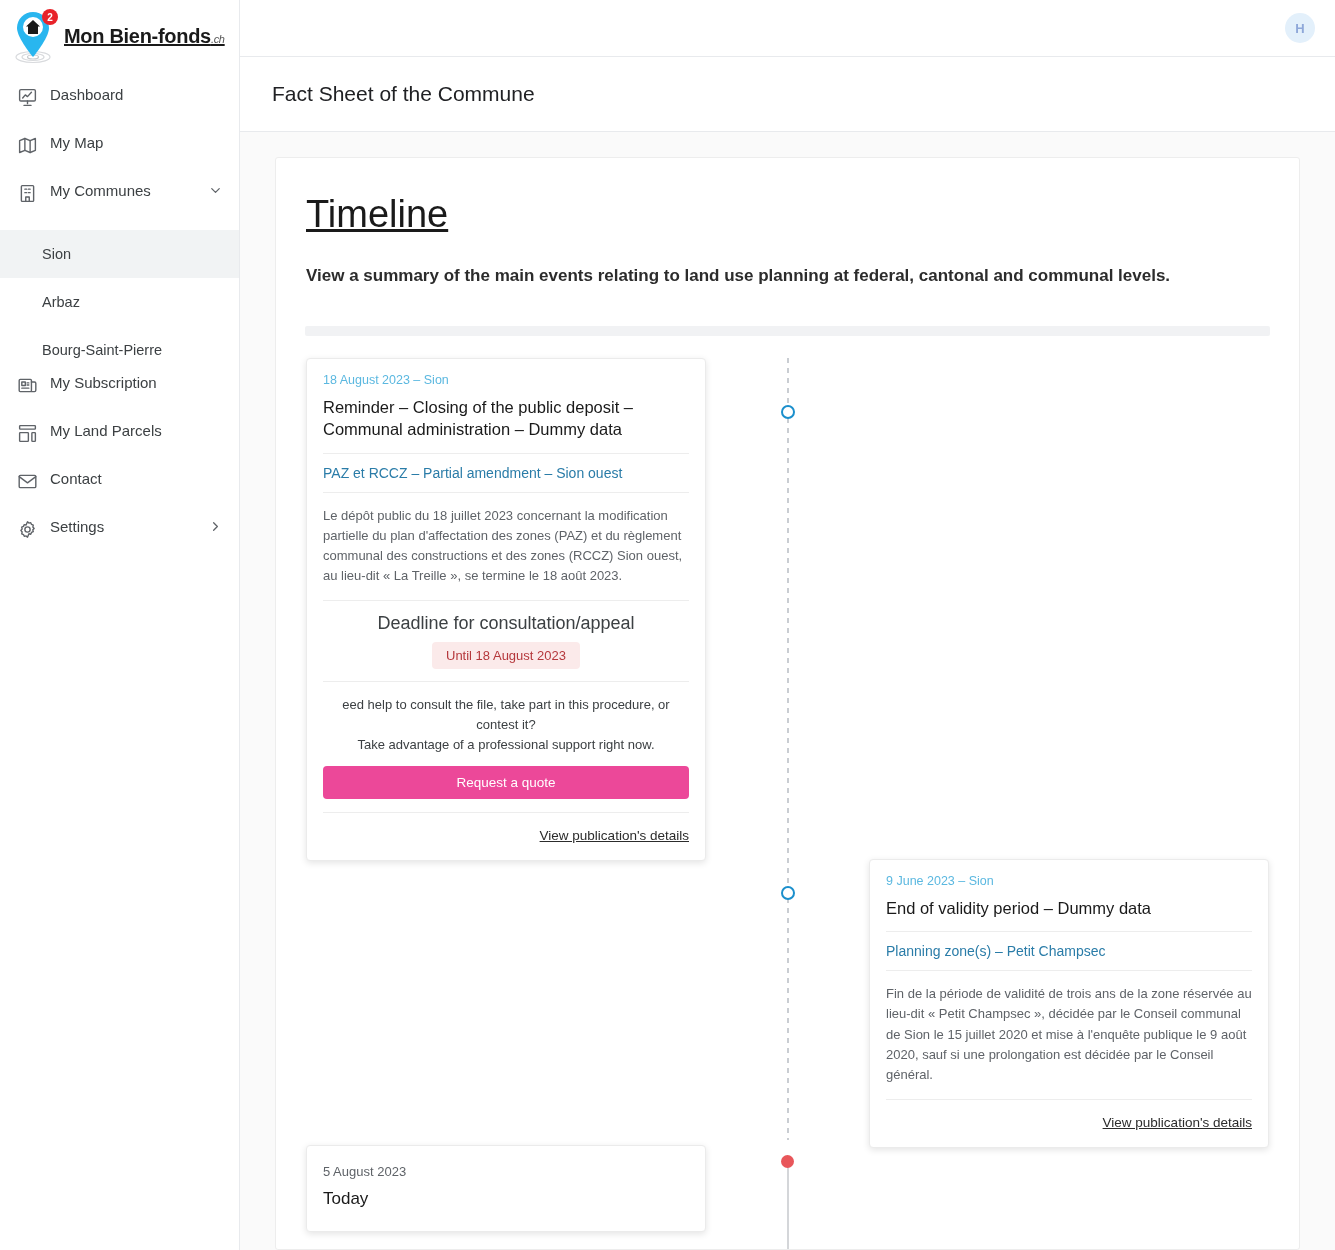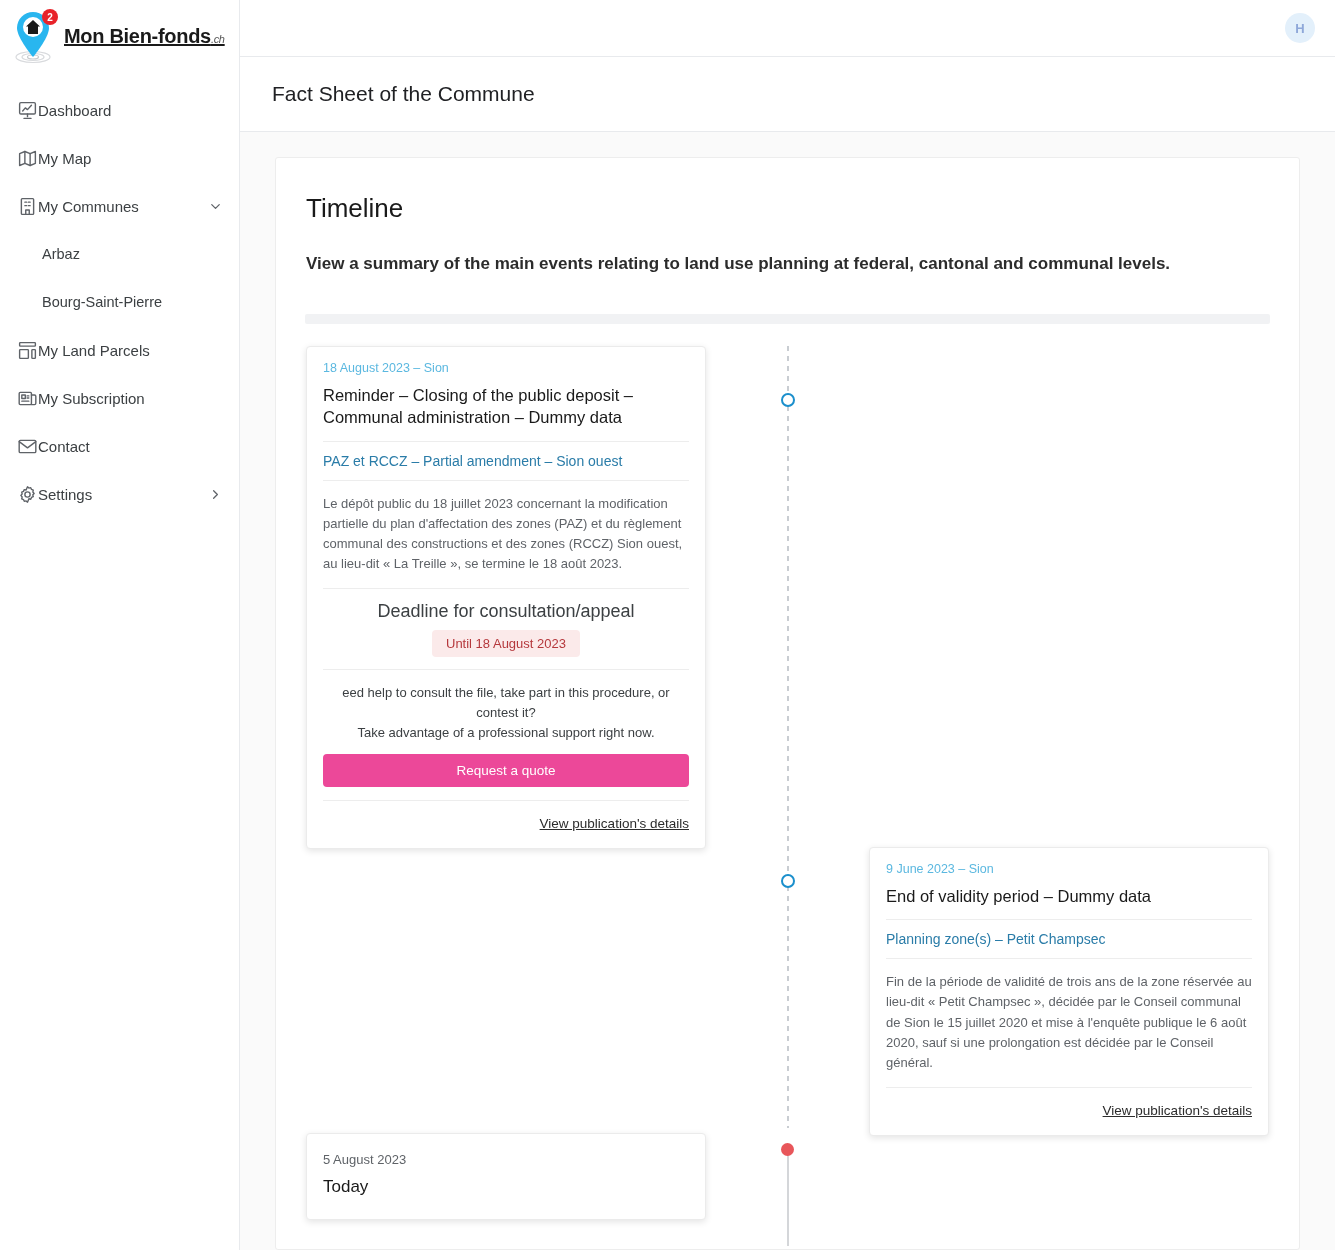--- a/index.html
+++ b/index.html
@@ -29,23 +29,23 @@
   }
   .logo-pin { position: relative; width: 46px; height: 56px; flex: 0 0 46px; }
   .brand-text {
     font-size: 20px; font-weight: bold; color: #1a1a1a;
     letter-spacing: -0.3px; white-space: nowrap; text-decoration: underline;
   }
   .brand-tld { font-size: 11px; font-style: italic; font-weight: normal; color: #555; }
 
   .nav { margin-top: 14px; display: flex; flex-direction: column; }
   .nav-item {
-    display: flex; align-items: center;
+    display: flex; align-items: flex-start;
     height: 48px; padding: 0 16px 0 16px;
-    cursor: pointer;
+    gap: 12px; cursor: pointer;
     color: #3c4043; font-size: 15px;
     position: relative;
   }
   .nav-icon { width: 22px; height: 22px; flex: 0 0 22px; display: flex; align-items: center; justify-content: center; color: #5f6368; }
   .nav-icon svg { width: 21px; height: 21px; display: block; }
   .nav-label { flex: 1; white-space: nowrap; }
   .nav-chevron { width: 16px; height: 16px; color: #5f6368; display: flex; align-items: center; justify-content: center; }
   .nav-chevron svg { width: 15px; height: 15px; }
 
   .subnav-item {
@@ -84,21 +84,21 @@
   }
   .panel {
     background: #ffffff;
     border: 1px solid #ededed;
     border-radius: 3px;
     height: 100%;
     padding: 35px 30px 0 30px;
     position: relative;
     overflow: hidden;
   }
-  .tl-title { font-size: 26px; font-weight: normal; color: #1a1a1a; margin: 0 0 30px 0; }
+  .tl-title { font-size: 38px; font-weight: normal; color: #1a1a1a; margin: 0 0 30px 0; text-decoration: underline; }
   .tl-sub { font-size: 17px; color: #2c2c2c; margin: 0 0 40px 0; font-weight: bold; }
 
   .tl-topbar-strip {
     height: 10px; background: #f1f2f4; border-radius: 2px;
     margin: 0 -1px 22px -1px;
   }
 
   
   .timeline { position: relative; width: 100%; }
   .tl-axis {
@@ -235,49 +235,52 @@
             </svg>
         </span>
         <span class="nav-label">My Communes</span>
         <span class="nav-chevron">
           <svg viewBox="0 0 24 24" fill="none" stroke="currentColor" stroke-width="2" stroke-linecap="round" stroke-linejoin="round">
               <path d="M6 9l6 6 6-6"></path>
             </svg>
         </span>
       </div>
 
+      <div class="subnav-item active">
+        <span>Sion</span>
+      </div>
       <div class="subnav-item">
         <span>Arbaz</span>
       </div>
       <div class="subnav-item">
         <span>Bourg-Saint-Pierre</span>
-      </div>
-
-      <div class="nav-item">
-        <span class="nav-icon">
-          <svg viewBox="0 0 24 24" fill="none" stroke="currentColor" stroke-width="1.6" stroke-linecap="round" stroke-linejoin="round">
-              <rect x="3" y="3" width="18" height="4" rx="0.8"></rect>
-              <rect x="3" y="11" width="10" height="10" rx="0.8"></rect>
-              <rect x="17" y="11" width="4" height="10" rx="0.8"></rect>
-            </svg>
-        </span>
-        <span class="nav-label">My Land Parcels</span>
       </div>
 
       <div class="nav-item">
         <span class="nav-icon">
           <svg viewBox="0 0 24 24" fill="none" stroke="currentColor" stroke-width="1.6" stroke-linecap="round" stroke-linejoin="round">
               <rect x="2.5" y="5" width="14" height="14" rx="1.2"></rect>
               <path d="M16.5 8H20a1.5 1.5 0 0 1 1.5 1.5v8A1.5 1.5 0 0 1 20 19h-3.5"></path>
               <rect x="5.5" y="8" width="4" height="4"></rect>
               <path d="M5.5 15h8"></path>
               <path d="M11.5 9h2M11.5 11.5h2"></path>
             </svg>
         </span>
         <span class="nav-label">My Subscription</span>
+      </div>
+
+      <div class="nav-item">
+        <span class="nav-icon">
+          <svg viewBox="0 0 24 24" fill="none" stroke="currentColor" stroke-width="1.6" stroke-linecap="round" stroke-linejoin="round">
+              <rect x="3" y="3" width="18" height="4" rx="0.8"></rect>
+              <rect x="3" y="11" width="10" height="10" rx="0.8"></rect>
+              <rect x="17" y="11" width="4" height="10" rx="0.8"></rect>
+            </svg>
+        </span>
+        <span class="nav-label">My Land Parcels</span>
       </div>
 
       <div class="nav-item">
         <span class="nav-icon">
           <svg viewBox="0 0 24 24" fill="none" stroke="currentColor" stroke-width="1.6" stroke-linecap="round" stroke-linejoin="round">
               <rect x="2.5" y="5" width="19" height="14" rx="1.4"></rect>
               <path d="M2.5 6.5L12 13.5l9.5-7"></path>
             </svg>
         </span>
         <span class="nav-label">Contact</span>
@@ -349,21 +352,21 @@
               </div>
             </div>
           </div>
 
           <div class="tl-marker" style="top:528px;"></div>
           <div class="tl-row right" style="position:absolute; top:501px; left:0; right:0;">
             <div class="tl-card">
               <div class="c-date">9 June 2023 – Sion</div>
               <div class="c-title">End of validity period – Dummy data</div>
               <div class="c-subtitle">Planning zone(s) – Petit Champsec</div>
-              <div class="c-body">Fin de la période de validité de trois ans de la zone réservée au lieu-dit « Petit Champsec », décidée par le Conseil communal de Sion le 15 juillet 2020 et mise à l'enquête publique le 6 août 2020, sauf si une prolongation est décidée par le Conseil général.</div>
+              <div class="c-body">Fin de la période de validité de trois ans de la zone réservée au lieu-dit « Petit Champsec », décidée par le Conseil communal de Sion le 15 juillet 2020 et mise à l'enquête publique le 9 août 2020, sauf si une prolongation est décidée par le Conseil général.</div>
               <div class="c-sep"></div>
               <div class="c-details-wrap">
                 <a class="c-details">View publication's details</a>
               </div>
             </div>
           </div>
 
           <div class="tl-marker today" style="top:797px;"></div>
           <div class="tl-row left" style="position:absolute; top:787px; left:0; right:0;">
             <div class="tl-card" style="padding:18px 16px 22px 16px;">

